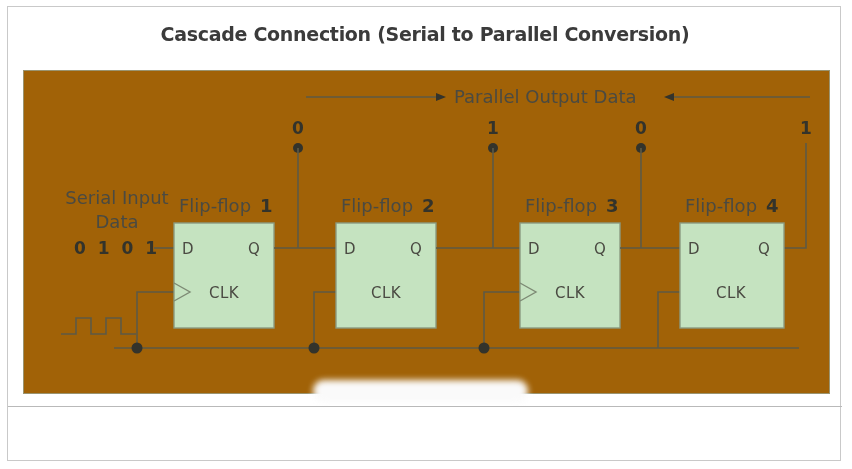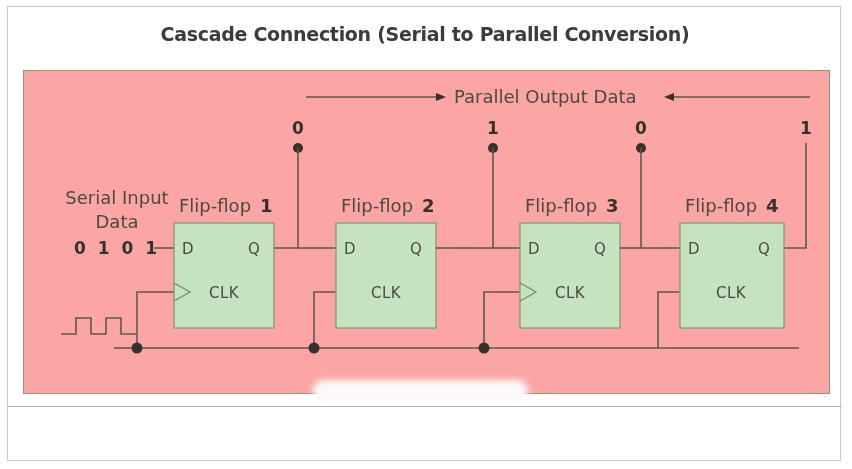--- a/index.html
+++ b/index.html
@@ -35,21 +35,21 @@
     letter-spacing: -0.3px;
     color: #3b3b3b;
     white-space: nowrap;
   }
   .panel {
     position: absolute;
     left: 15px;
     top: 63px;
     width: 807px;
     height: 324px;
-    background: #fca5a5;
+    background: #a16207;
     border: 1px solid #9a9470;
     box-sizing: border-box;
     overflow: hidden;
   }
   .panel-svg {
     position: absolute;
     left: 0;
     top: 0;
   }
   .watermark {

